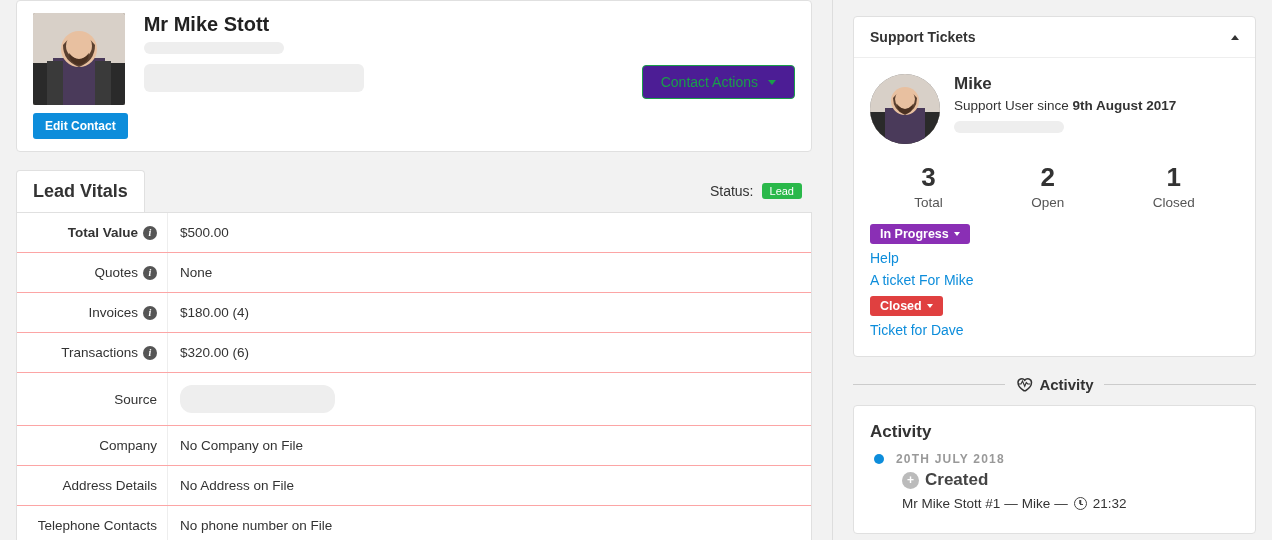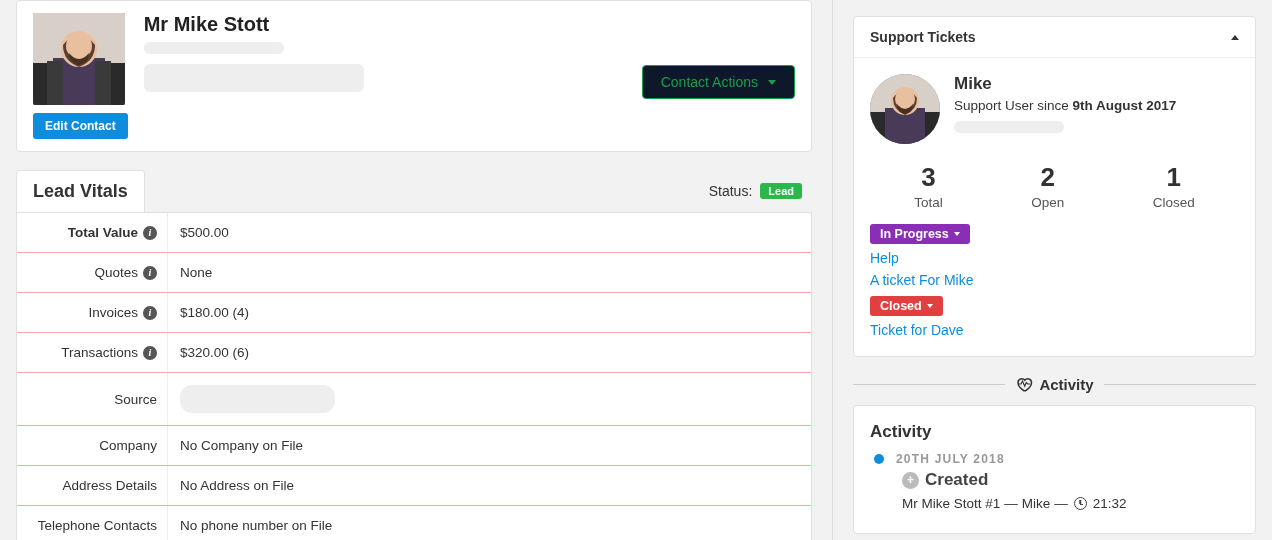--- a/index.html
+++ b/index.html
@@ -10,26 +10,26 @@
 .card { background: #fff; border: 1px solid #e0e0e0; border-radius: 4px; }
 .header-card { display: flex; padding: 12px 16px; gap: 16px; align-items: flex-start; }
 .avatar { width: 92px; height: 92px; background: linear-gradient(135deg,#8a7a6a,#3a2a1a); border-radius: 2px; position: relative; overflow: hidden; flex-shrink: 0;}
 .avatar svg { width:100%; height:100%; }
 .header-main { flex: 1; }
 .contact-name { font-size: 20px; font-weight: 700; color: #222; margin-bottom: 6px; }
 .placeholder-bar { background: #eee; border-radius: 14px; height: 12px; width: 140px; margin-bottom: 10px; }
 .placeholder-pill { background: #eee; border-radius: 6px; height: 28px; width: 220px; }
 .header-buttons { display:flex; flex-direction: column; gap: 10px; margin-top: 8px; align-items: flex-end;}
 .btn-primary { background:#0d8ddb; color:#fff; border:none; padding:6px 12px; border-radius:3px; font-weight:700; font-size:12px; cursor:pointer; }
-.btn-outline-green { background:#0f172a; color:#1a9e4a; border:1px solid #1a9e4a; padding:8px 18px; border-radius:4px; font-size:14px; cursor:pointer; display:flex; align-items:center; gap:10px; margin-top: 52px;}
+.btn-outline-green { background:#4c1d95; color:#1a9e4a; border:1px solid #1a9e4a; padding:8px 18px; border-radius:4px; font-size:14px; cursor:pointer; display:flex; align-items:center; gap:10px; margin-top: 52px;}
 .caret-down { width:0; height:0; border-left:4px solid transparent; border-right:4px solid transparent; border-top:5px solid #1a9e4a; }
 .tabs-row { display:flex; align-items:center; margin-top: 18px; }
 .tab { background:#fff; border:1px solid #e0e0e0; border-bottom:none; border-radius:4px 4px 0 0; padding:10px 16px; font-weight:700; font-size:18px; }
 .status-wrap { margin-left:auto; display:flex; align-items:center; gap:8px; padding-right: 10px;}
-.badge-lead { background:#2ab84a; color:#fff; font-size:11px; font-weight:700; padding:2px 8px; border-radius:3px; }
+.badge-lead { background:#2ab84a; color:#fff; font-size:11px; font-weight:400; padding:2px 8px; border-radius:3px; }
 .vitals-table { background:#fff; border:1px solid #e0e0e0; border-top:1px solid #e0e0e0; }
 .vrow { display:flex; border-bottom:1px solid #fca5a5; }
 .vrow:last-child { border-bottom:none; }
 .vlabel { width:150px; text-align:right; padding:12px 10px; font-size:13.5px; color:#333; display:flex; justify-content:flex-end; align-items:center; gap:5px;}
 .vlabel.bold { font-weight:700; }
 .vvalue { flex:1; padding:12px 12px; font-size:13.5px; border-left:1px solid #eee; }
 .info-icon { display:inline-flex; width:14px; height:14px; background:#555; color:#fff; border-radius:50%; font-size:10px; align-items:center; justify-content:center; font-weight:700; font-style: italic; font-family: Georgia, serif;}
 .panel-header { display:flex; align-items:center; justify-content:space-between; padding:12px 16px; border-bottom:1px solid #eee; font-weight:700; cursor:pointer;gap:7px;}
 .caret-up { width:0; height:0; border-left:4px solid transparent; border-right:4px solid transparent; border-bottom:5px solid #333; }
 .support-body { padding:16px; }

